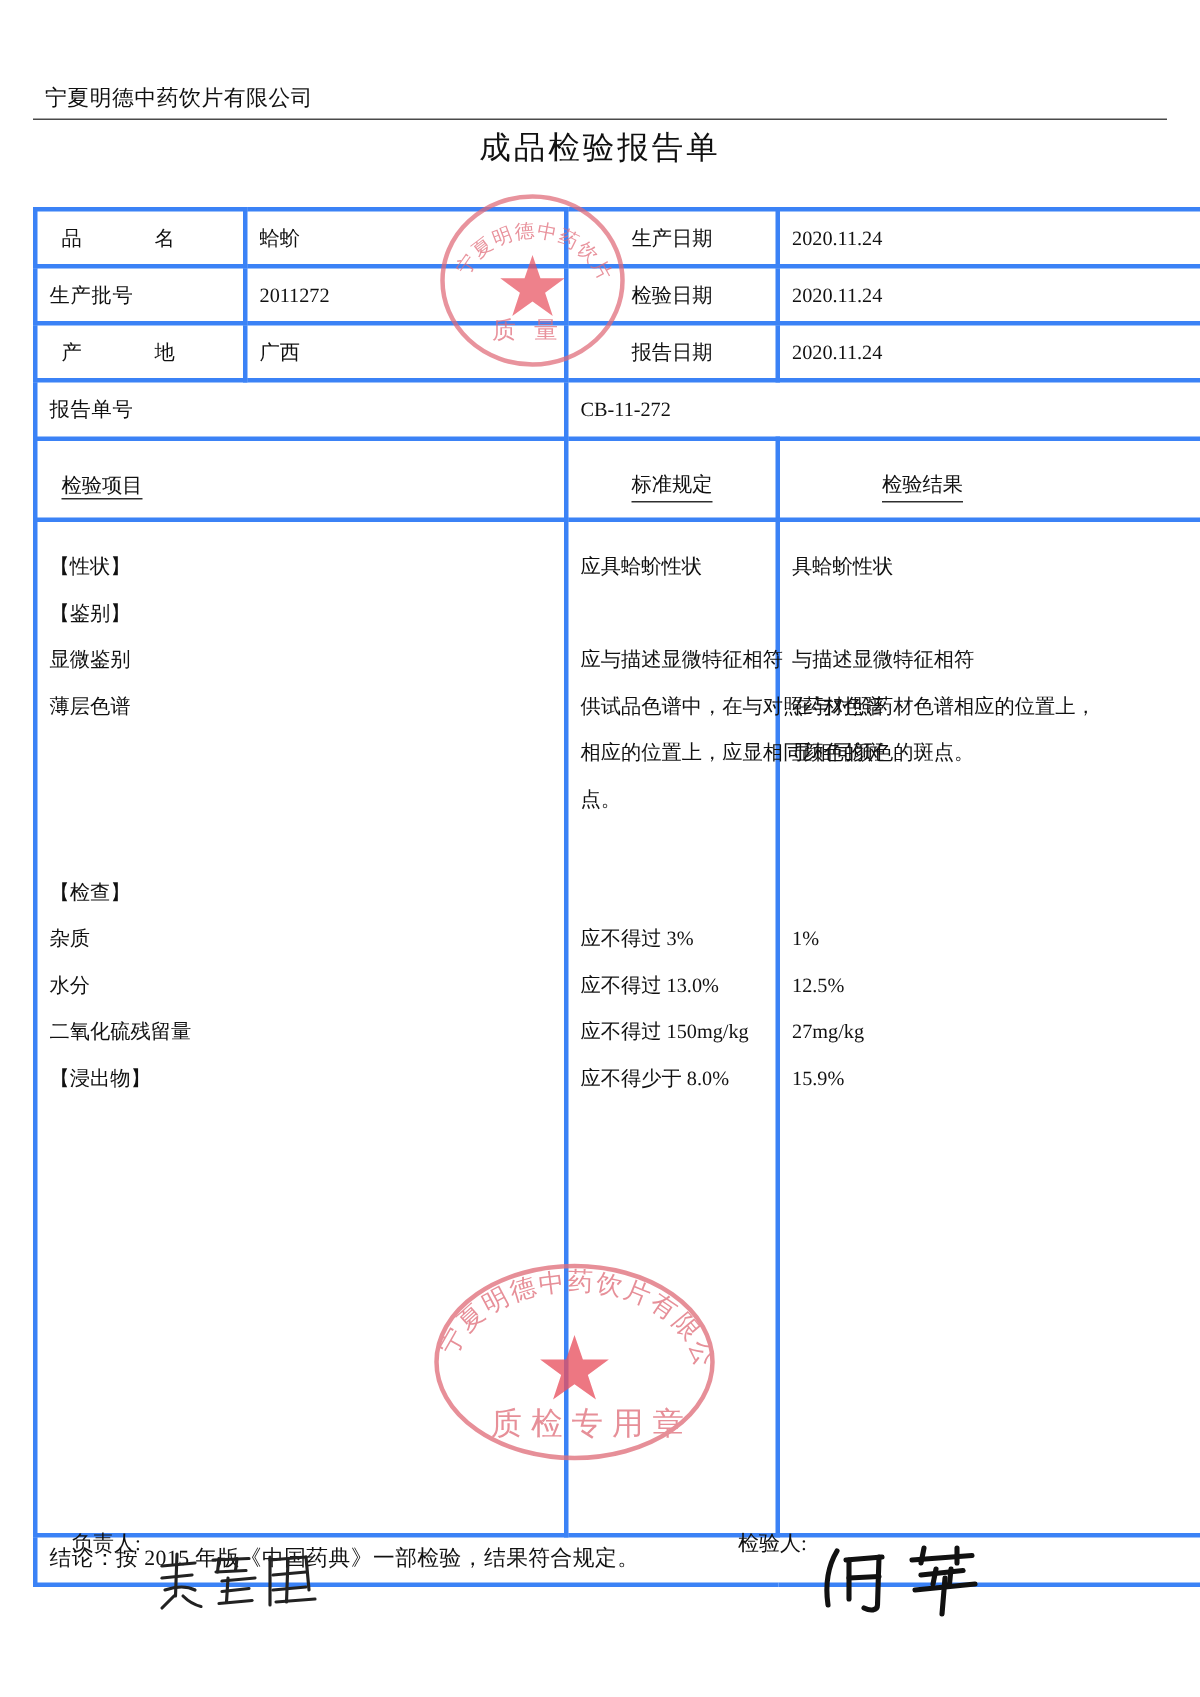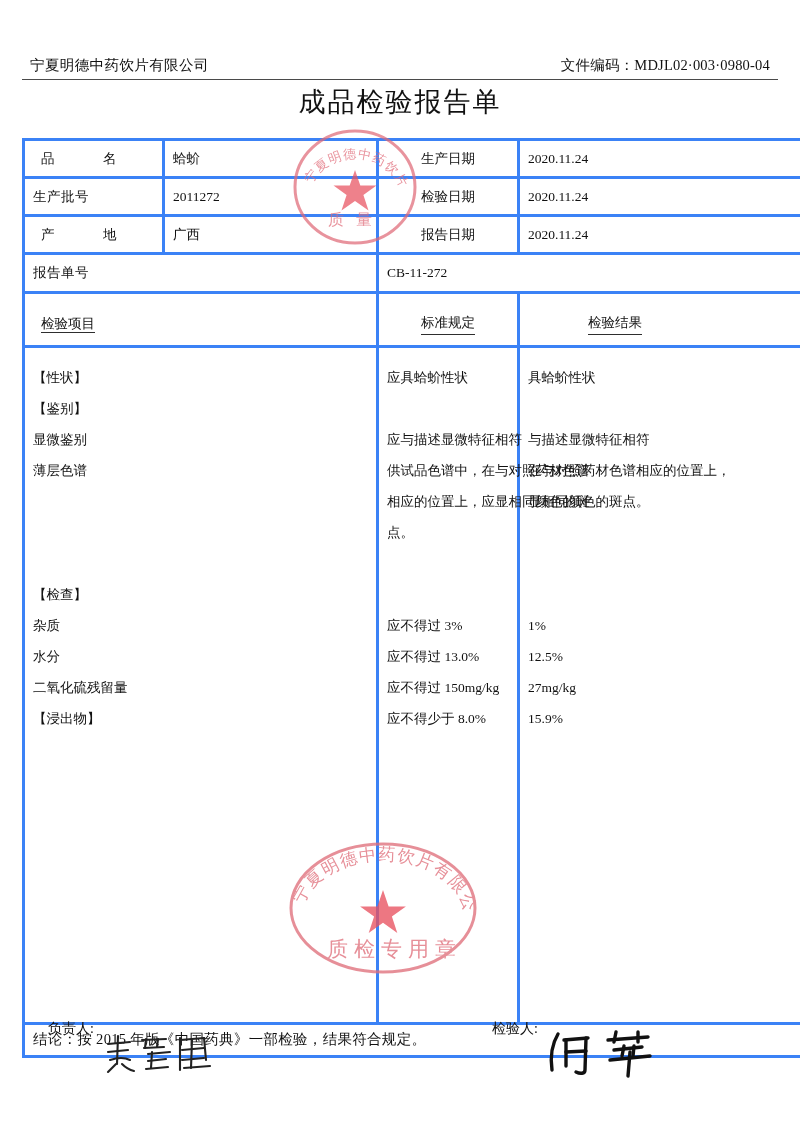--- a/index.html
+++ b/index.html
@@ -37,21 +37,21 @@
     height: 0;
     border-top: 1.6px solid #4a4a4a;
   }
 
   .doc-title {
     position: absolute;
     left: 0;
     top: 84px;
     width: 800px;
     text-align: center;
-    font-size: 27px;
+    font-size: 21px;
     letter-spacing: 2px;
     font-weight: 400;
   }
 
   
   .report-table {
     position: absolute;
     left: 22px;
     top: 138px;
     width: 756px;
@@ -168,21 +168,20 @@
     width: 200px;
     height: 140px;
   }
   .seal svg { display: block; width: 100%; height: 100%; }
 </style>
 </head>
 <body>
 
 <div class="page-header">
   <div class="company">宁夏明德中药饮片有限公司</div>
-  <div class="doccode">文件编码：MDJL02·003·0980-04</div>
 </div>
 <div class="header-rule"></div>
 
 <div class="doc-title">成品检验报告单</div>
 
 <table class="report-table">
   <tbody>
     <tr class="info-row">
       <td class="lbl">
         <span class="lbl spread">品名</span>

